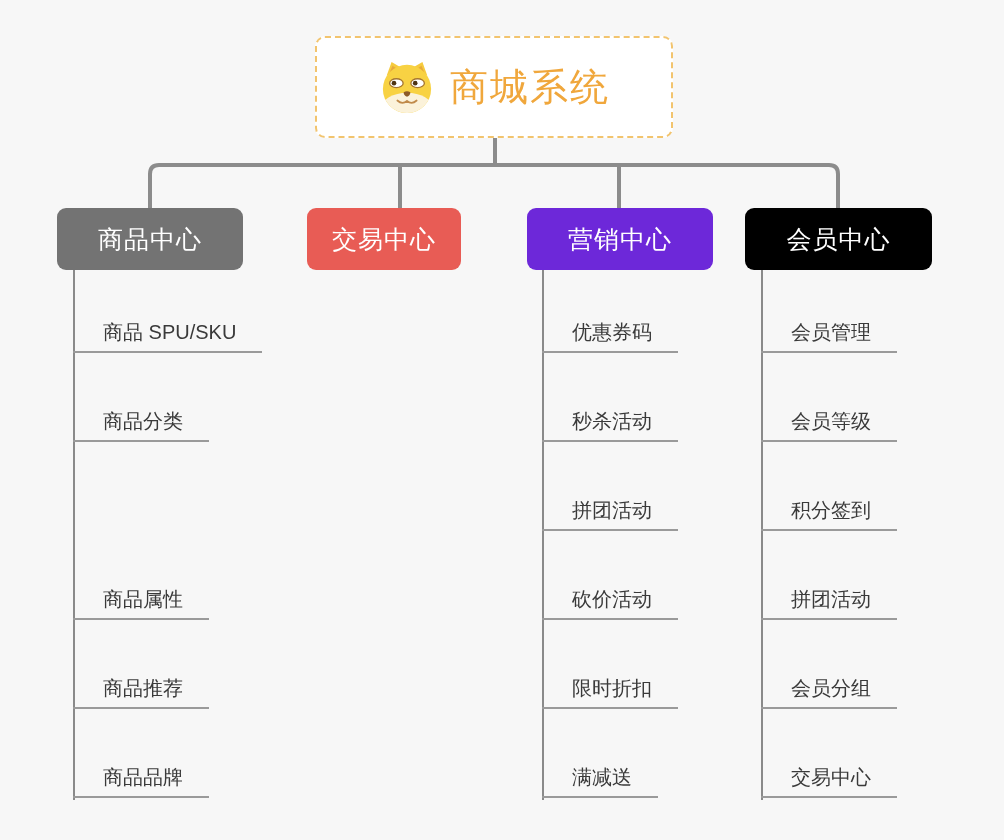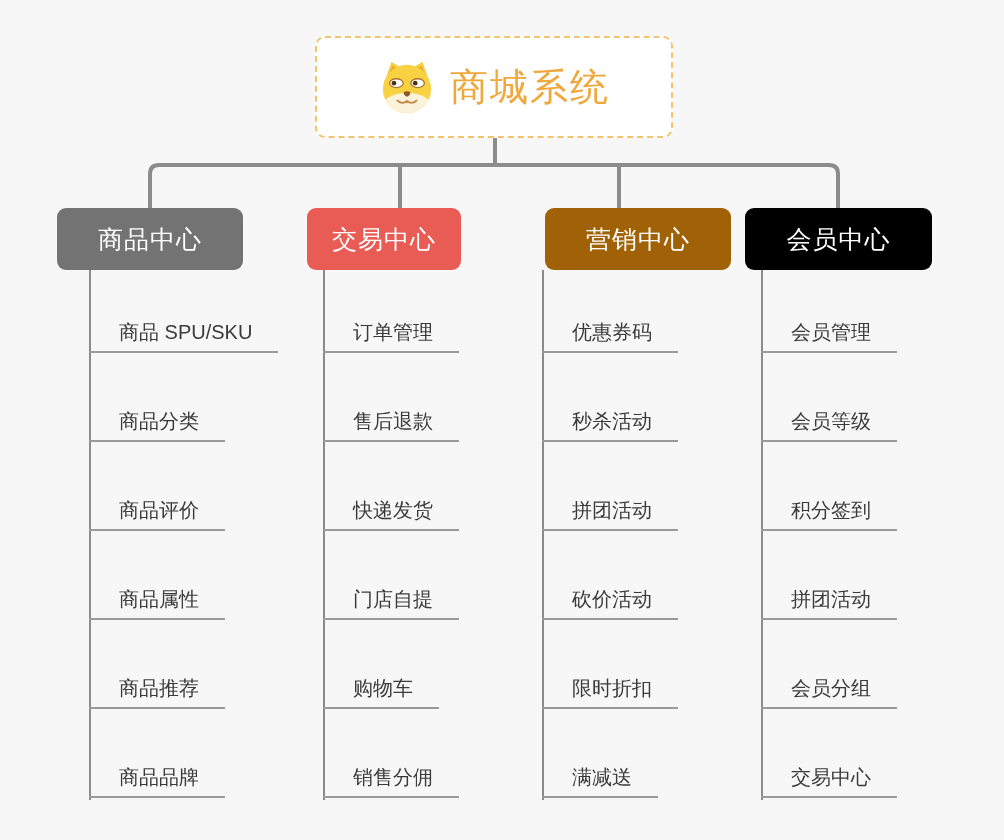--- a/index.html
+++ b/index.html
@@ -42,21 +42,21 @@
     color:#ffffff;font-size:25px;letter-spacing:1px;
     box-sizing:border-box;
     cursor:default;
   }
   .branch-0{left:57px;width:186px;background:#4A8CF0;}
   .branch-1{left:307px;width:154px;background:#E85C55;justify-content:center;}
   .branch-2{left:527px;width:186px;background:#ECAC3D;}
   .branch-3{left:745px;width:187px;background:#70BF41;}
   
   .column{position:absolute;top:270px;width:230px;height:532px;}
-  .col-0{left:73px;margin-left:16px;}
+  .col-0{left:73px;}
   .col-1{left:323px;}
   .col-2{left:542px;}
   .col-3{left:761px;}
   .vline{
     position:absolute;left:0;top:0;width:2px;height:530px;
     background:#8A8A8A;
   }
   .leaf{
     position:absolute;left:0;
     white-space:nowrap;
@@ -107,46 +107,36 @@
     </svg>
     <span class="root-title">商城系统</span>
   </div>
 
   <div class="branch branch-0" style="background: #737373;">
     <span>商品中心</span>
   </div>
   <div class="branch branch-1" style="background: rgb(232, 92, 85);">
     <span>交易中心</span>
   </div>
-  <div class="branch branch-2" style="background: #a16207; margin-left: 18px;">
+  <div class="branch branch-2" style="background: #6d28d9;">
     <span>营销中心</span>
   </div>
   <div class="branch branch-3" style="background: #000000;">
     <span>会员中心</span>
   </div>
 
   <div class="column col-0">
     <div class="vline"></div>
     <div class="leaf r0">商品 SPU/SKU</div>
     <div class="leaf r1">商品分类</div>
-    <div class="leaf r2">商品评价</div>
     <div class="leaf r3">商品属性</div>
     <div class="leaf r4">商品推荐</div>
     <div class="leaf r5">商品品牌</div>
   </div>
 
-  <div class="column col-1">
-    <div class="vline"></div>
-    <div class="leaf r0">订单管理</div>
-    <div class="leaf r1">售后退款</div>
-    <div class="leaf r2">快递发货</div>
-    <div class="leaf r3">门店自提</div>
-    <div class="leaf r4">购物车</div>
-    <div class="leaf r5">销售分佣</div>
-  </div>
 
   <div class="column col-2">
     <div class="vline"></div>
     <div class="leaf r0">优惠券码</div>
     <div class="leaf r1">秒杀活动</div>
     <div class="leaf r2">拼团活动</div>
     <div class="leaf r3">砍价活动</div>
     <div class="leaf r4">限时折扣</div>
     <div class="leaf r5">满减送</div>
   </div>

